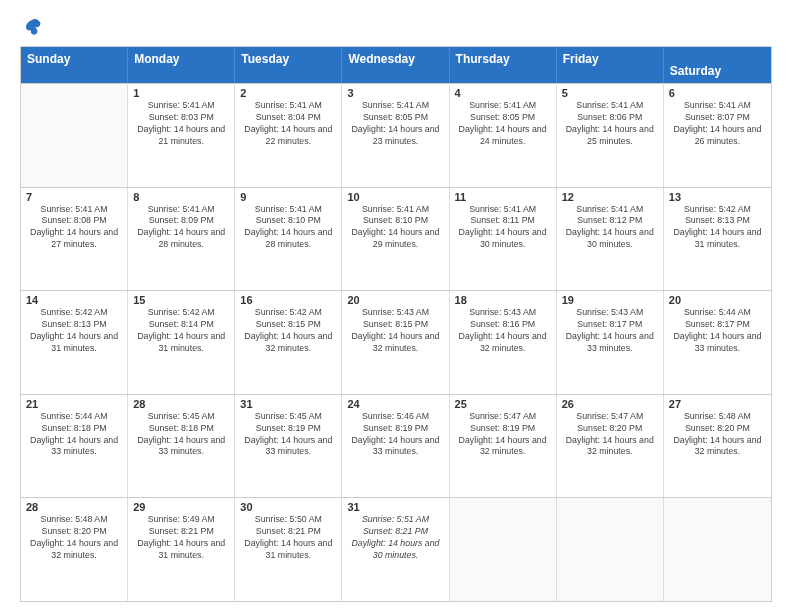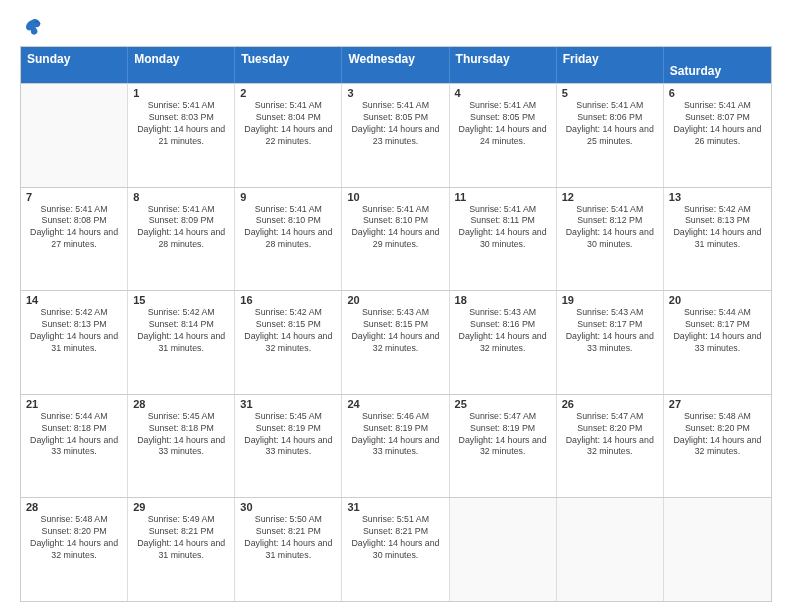--- a/index.html
+++ b/index.html
@@ -321,21 +321,21 @@
 Daylight: 14 hours and 31 minutes.</div>
           </div>
           <div class="cal-cell">
             <div class="day-num">30</div>
             <div class="day-info" style="white-space: pre-line;">Sunrise: 5:50 AM
 Sunset: 8:21 PM
 Daylight: 14 hours and 31 minutes.</div>
           </div>
           <div class="cal-cell">
             <div class="day-num">31</div>
-            <div class="day-info" style="white-space: pre-line;">Sunrise: 5:51 AM
+            <div class="day-info" style="white-space: pre-line; font-style: italic;">Sunrise: 5:51 AM
 Sunset: 8:21 PM
 Daylight: 14 hours and 30 minutes.</div>
           </div>
           <div class="cal-cell empty"></div>
           <div class="cal-cell empty"></div>
           <div class="cal-cell empty"></div>
         </div>
       </div>
   </div>
 </div>

